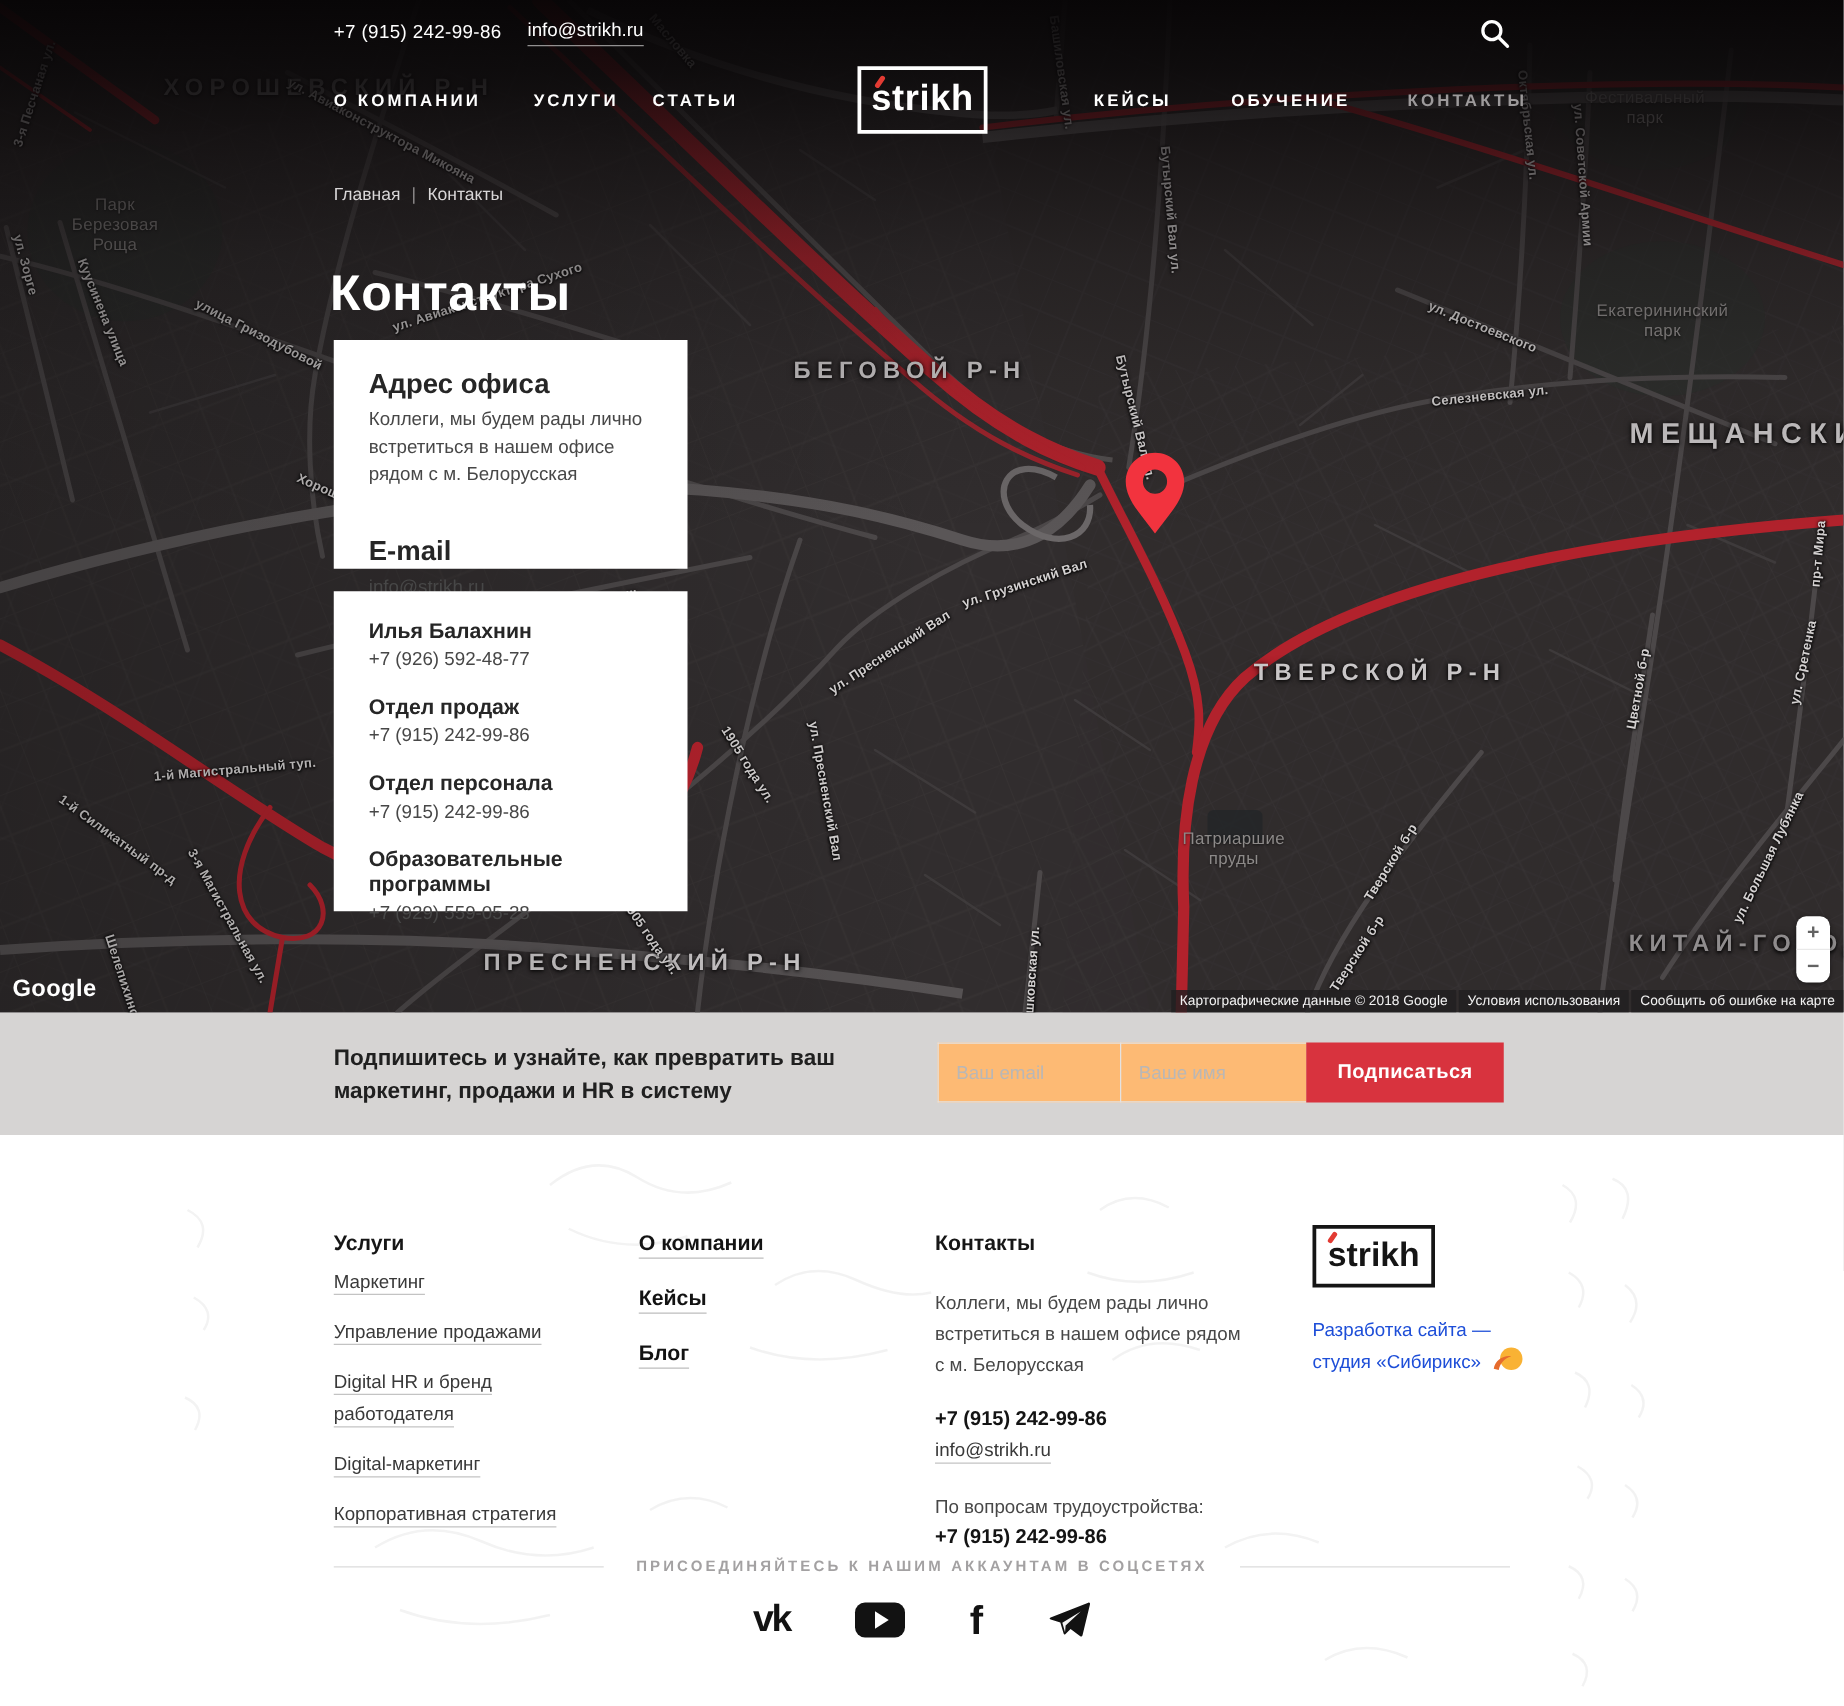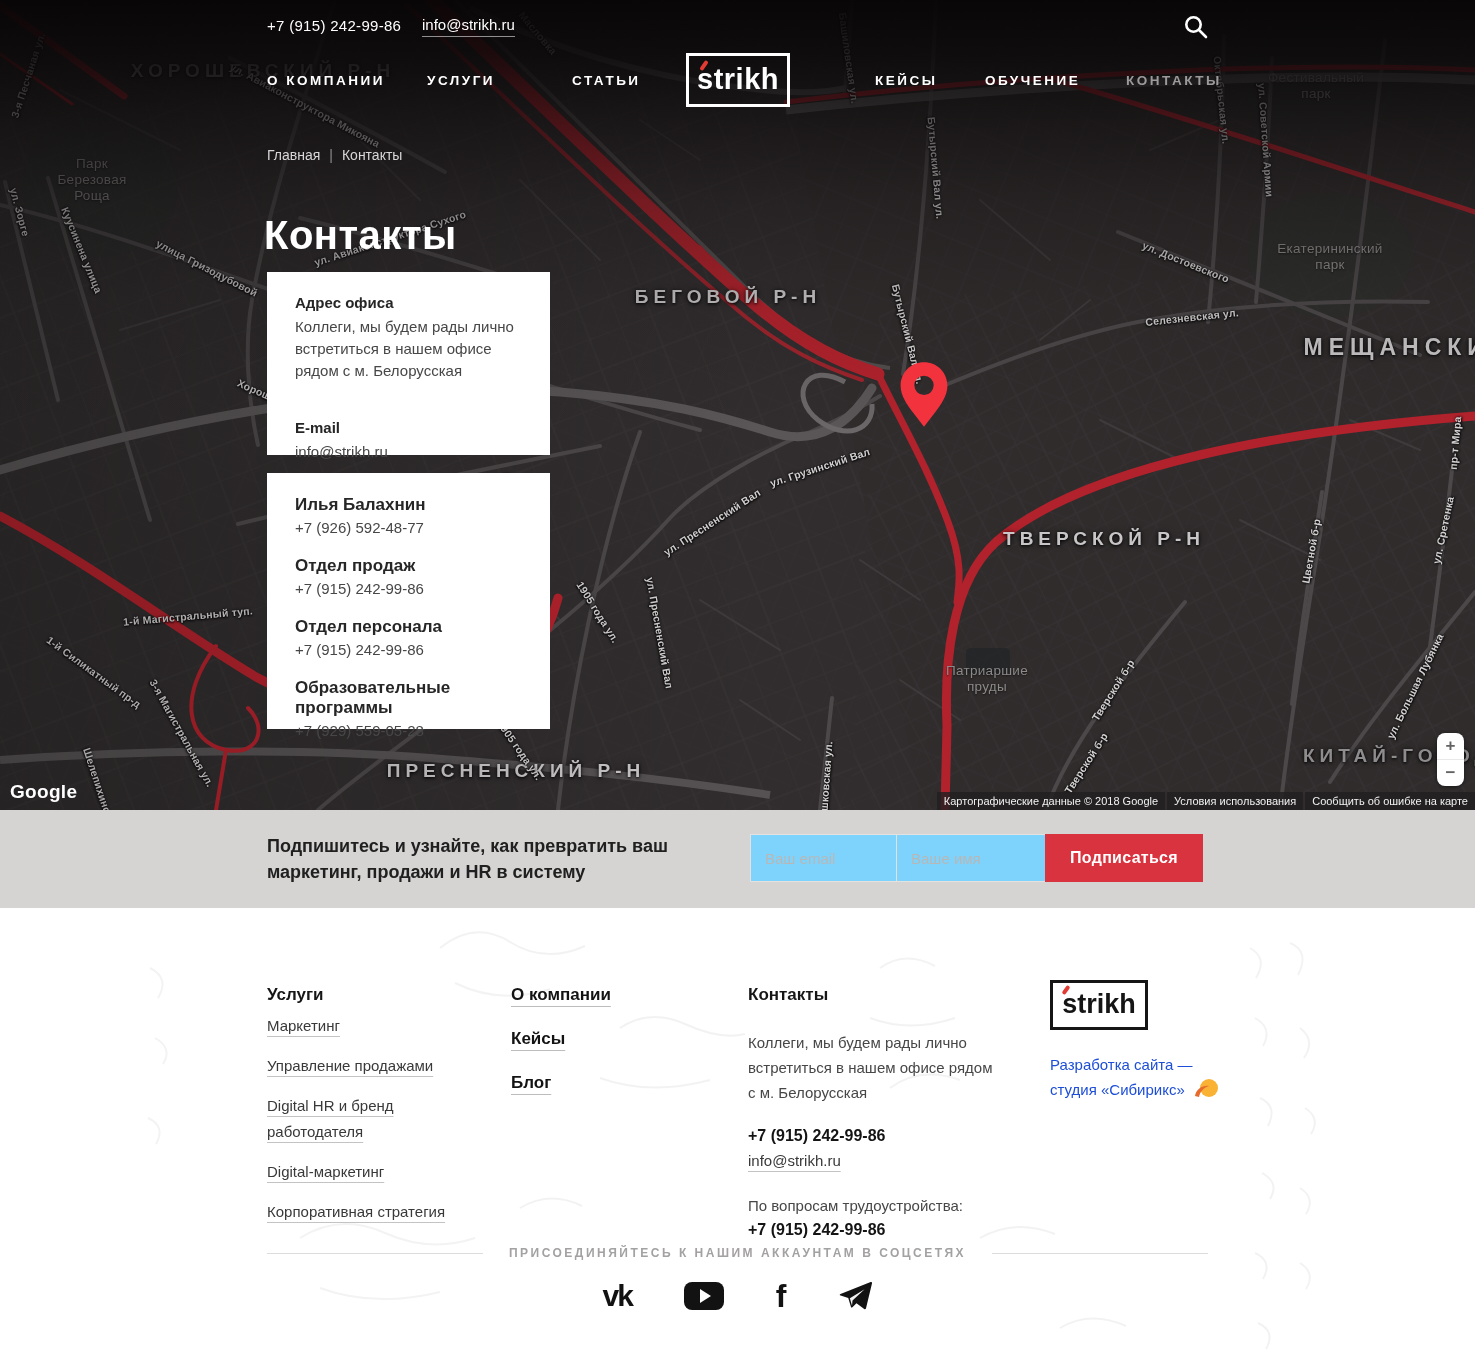--- a/index.html
+++ b/index.html
@@ -28,37 +28,37 @@
   
   .hero{position:absolute;left:0;top:0;width:100%;height:100%;z-index:6;pointer-events:none}
   .hero *{pointer-events:auto}
   .topbar-phone{position:absolute;left:267px;top:17px;font-size:15px;color:#fff;letter-spacing:.3px}
   .topbar-email{position:absolute;left:422px;top:16px;font-size:15px;color:#fff;border-bottom:1px solid rgba(255,255,255,.55);
     padding-bottom:3px;cursor:pointer}
   .search{position:absolute;left:1182px;top:13px;cursor:pointer;width:28px;height:28px}
   .nav-item{position:absolute;top:73px;font-size:13.5px;font-weight:bold;letter-spacing:2.5px;color:#fff;cursor:pointer;white-space:nowrap}
   #navLeft .nav-item:nth-child(1){left:267px}
   #navLeft .nav-item:nth-child(2){left:427px}
-  #navLeft .nav-item:nth-child(3){left:572px}
+  #navLeft .nav-item:nth-child(3){left:522px}
   #navRight .nav-item:nth-child(1){left:875px}
   #navRight .nav-item:nth-child(2){left:985px}
   #navRight .nav-item:nth-child(3){left:1126px;color:#9d9a9b}
   .logo{position:absolute;left:686px;top:53px;width:98px;height:48px;border:3px solid #fff;color:#fff;
     font-size:29px;font-weight:bold;text-align:center;line-height:46px;letter-spacing:.5px;cursor:pointer}
   .logo-accent{position:absolute;left:13px;top:4px;width:4px;height:11px;background:#e23b33;border-radius:2px;transform:rotate(35deg)}
   .breadcrumb{position:absolute;left:267px;top:147px;font-size:14px;color:#d9d7d8}
   .bc-sep{margin:0 9px;color:#8e8b8c}
   .bc-item{cursor:pointer}
   .bc-item.current{cursor:default}
   .page-title{position:absolute;left:264px;top:186px;font-size:40px;font-weight:bold;color:#fff;letter-spacing:.5px}
 
   .card{position:absolute;left:267px;width:283px;background:#fff;box-sizing:border-box;padding:22px 28px}
   .card1{top:272px;height:183px}
   .card2{top:473px;height:256px}
-  .card h4{margin:0 0 5px;font-size:15px;color:#262626}
+  .card h4{margin:0 0 5px;font-size:22px;color:#262626}
   .card .body{font-size:15px;color:#474747;line-height:22px}
   .card .email-h{margin-top:37px}
   .entry{margin-bottom:20px}
   .entry-name{font-size:17px;font-weight:bold;color:#262626}
   .entry-phone{font-size:15px;color:#474747;margin-top:4px}
 
   .map-ui{position:absolute;left:0;top:0;width:100%;height:100%;z-index:5;pointer-events:none}
   .map-ui *{pointer-events:auto}
   .glogo{position:absolute;left:10px;bottom:7px;color:#fff;font-size:19px;font-weight:600;letter-spacing:.3px;cursor:pointer}
   .attr{position:absolute;right:0;bottom:0;display:flex}
@@ -66,21 +66,21 @@
   .chip.link{cursor:pointer}
   .zoomctl{position:absolute;left:1437px;top:733px;width:27px;background:#fff;border-radius:8px;
     box-shadow:0 1px 4px rgba(0,0,0,.45);overflow:hidden}
   .zbtn{width:100%;height:26px;text-align:center;line-height:26px;font-size:17px;font-weight:bold;color:#636363;cursor:pointer}
   .zbtn + .zbtn{border-top:1px solid #e9e9e9}
 
   
   .subscribe{position:relative;width:1475px;height:98px;background:#d6d4d3}
   .sub-text{position:absolute;left:267px;top:23px;width:410px;font-size:18px;font-weight:bold;color:#202020;line-height:26px}
   .sub-form{position:absolute;left:750px;top:24px;display:flex}
-  .sub-input{width:117px;height:46px;border:1px solid #e4e2e1;border-right:none;background:#7dd3fc;padding:0 14px;
+  .sub-input{width:117px;height:46px;border:1px solid #e4e2e1;border-right:none;background:#fdba74;padding:0 14px;
     font-size:15px;font-family:inherit;color:#333;outline:none}
   .sub-input.name{width:120px}
   .sub-input::placeholder{color:#b9b7b6}
   .sub-btn{width:158px;height:48px;background:#d8333e;border:none;color:#fff;font-size:16px;font-weight:bold;
     font-family:inherit;cursor:pointer;letter-spacing:.3px}
 
   
   footer{position:relative;width:1475px;height:457px;background:#fff;overflow:hidden}
   .sketch{position:absolute;left:0;top:0;z-index:0}
   .fcol{position:absolute;z-index:1}

